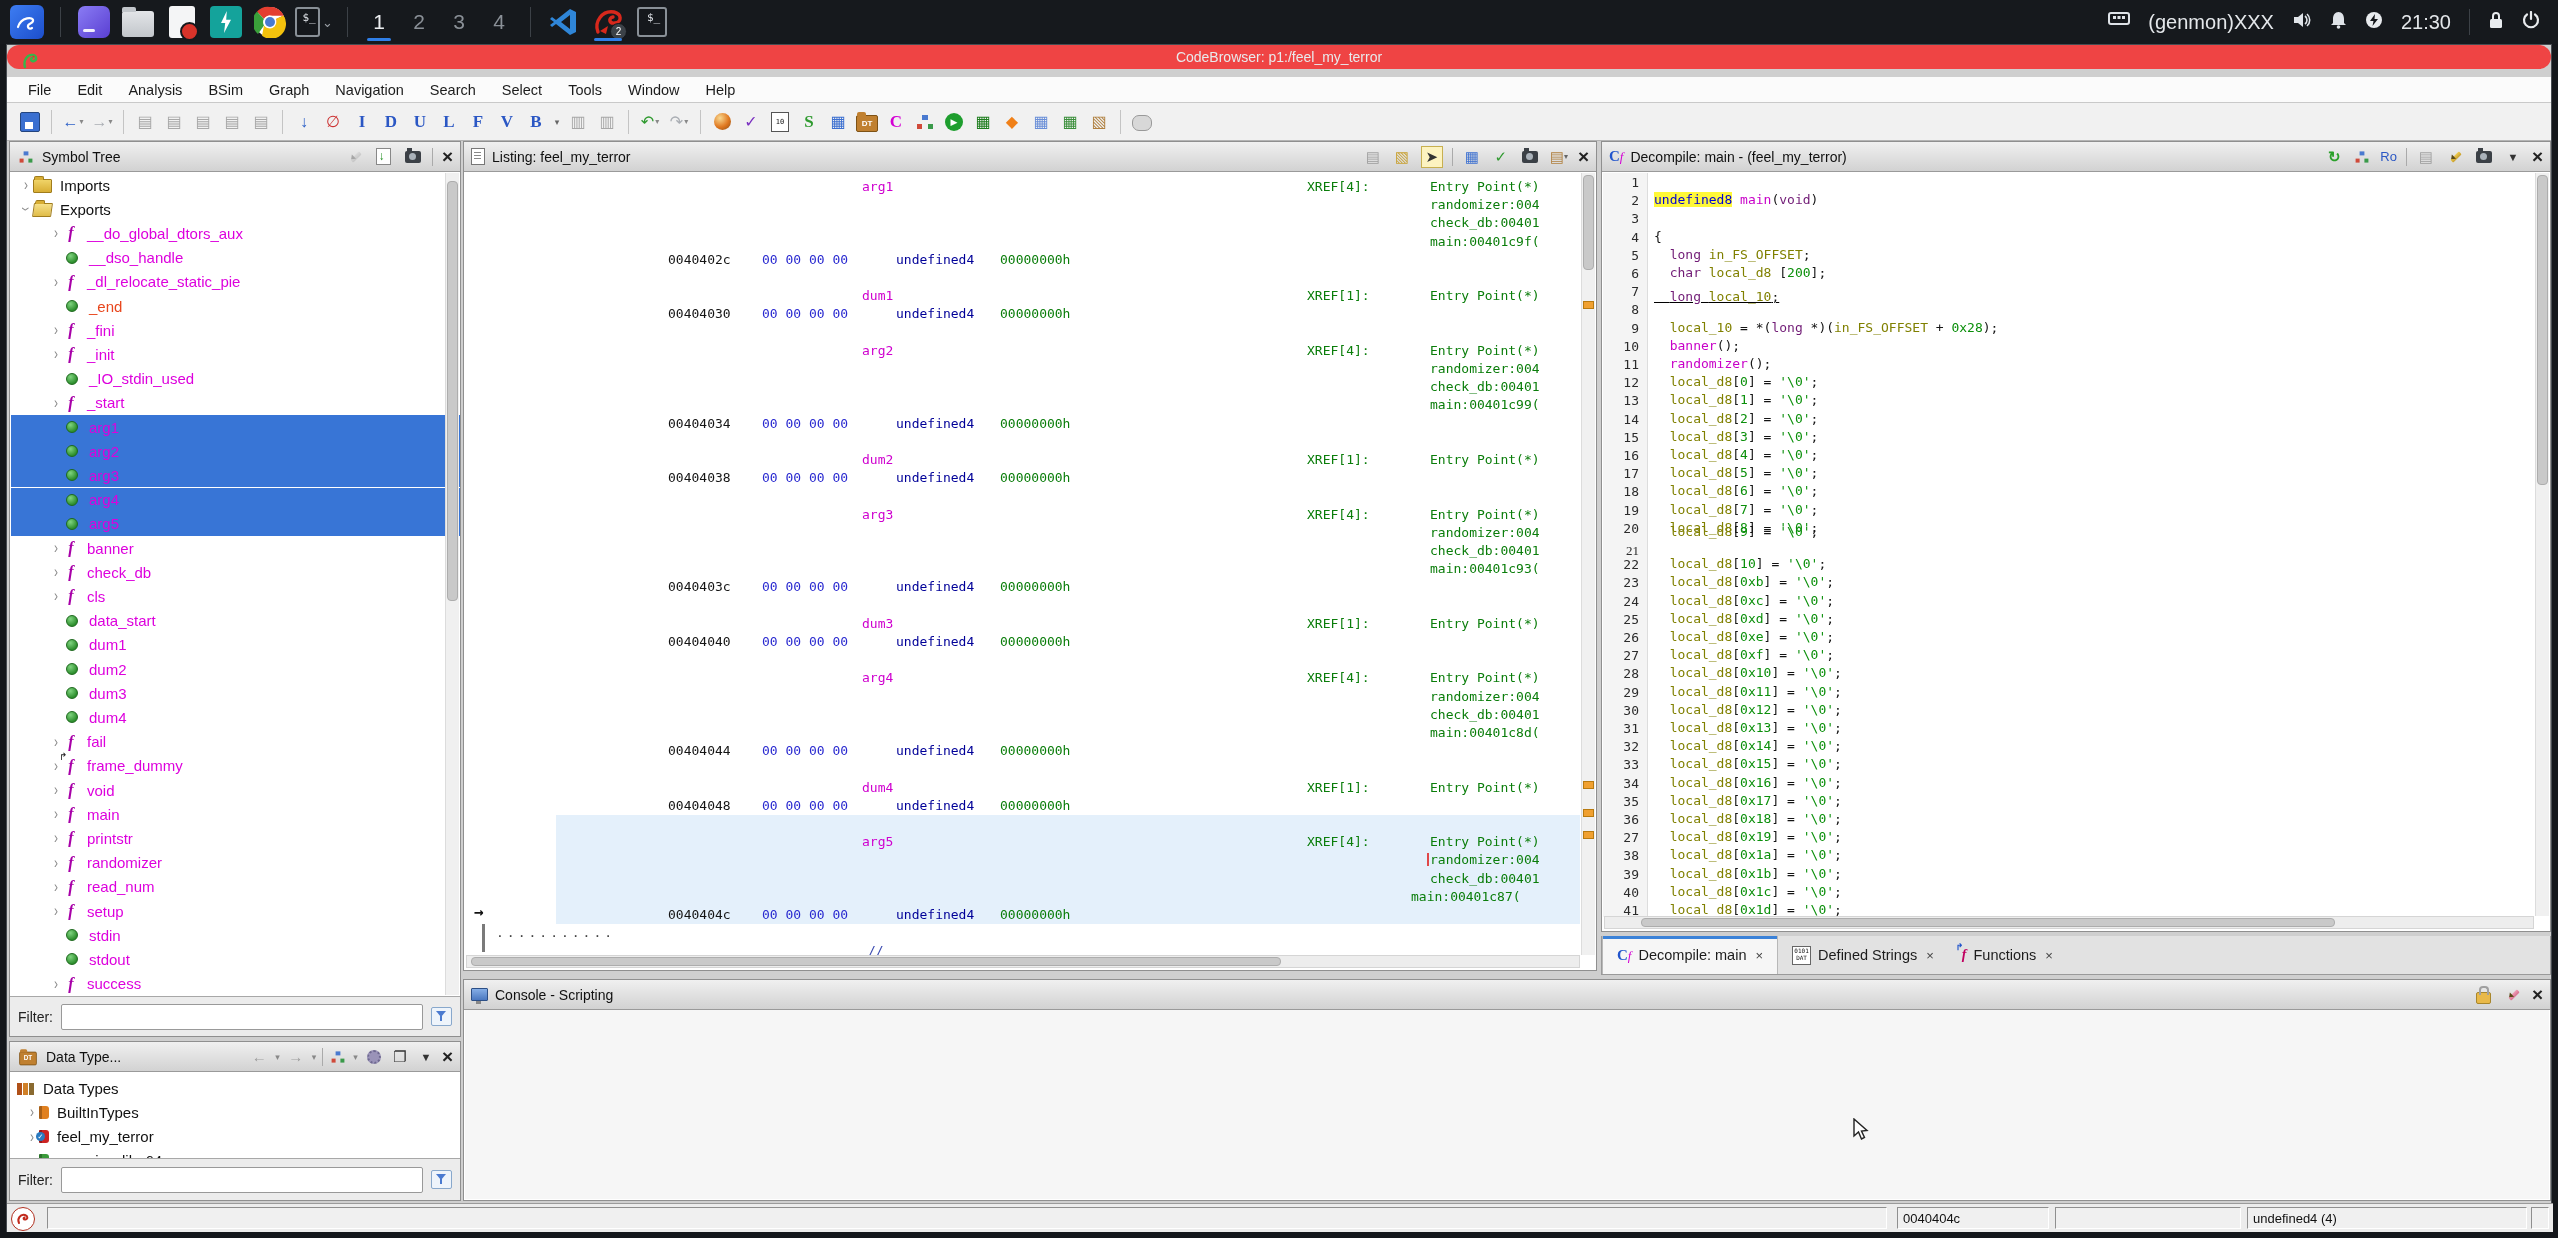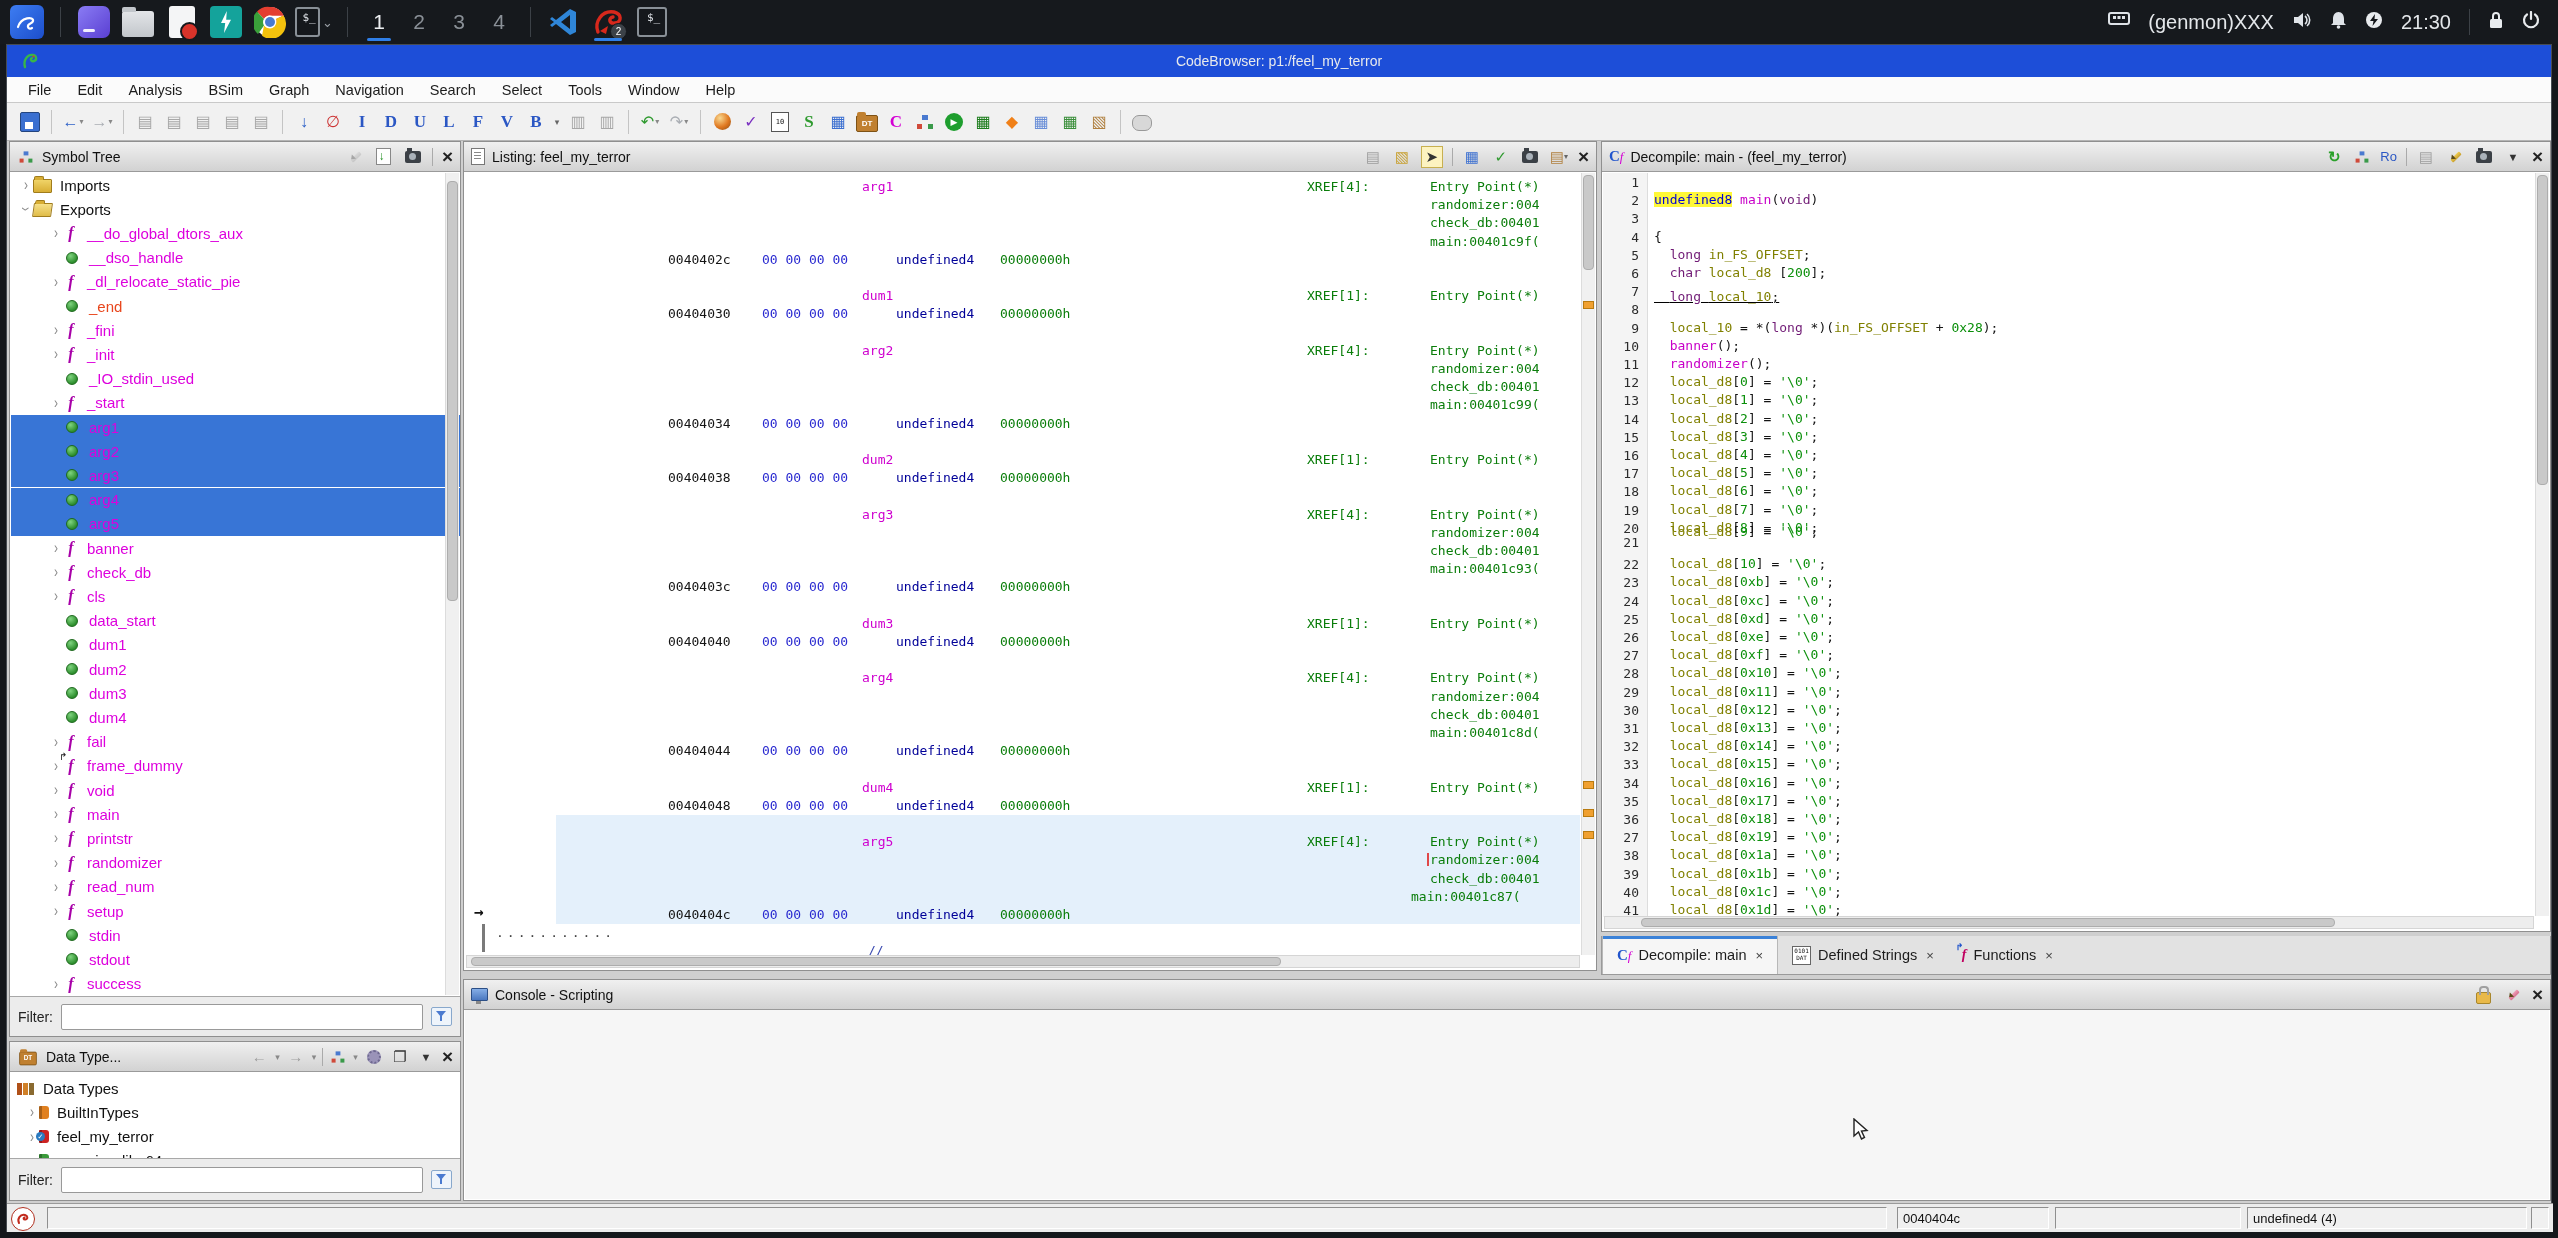--- a/index.html
+++ b/index.html
@@ -25,21 +25,21 @@
   .ak-doc::after{content:"";position:absolute;right:-4px;bottom:-3px;width:15px;height:15px;border-radius:50%;background:#d8332a;border:2px solid #15181c;}
   .ak-bolt{width:32px;height:32px;background:#14a39b;border-radius:4px;position:relative;}
   .ak-bolt::before{content:"";position:absolute;left:11px;top:5px;width:10px;height:22px;background:#fff;
                    clip-path:polygon(58% 0,0 55%,42% 55%,30% 100%,100% 40%,52% 40%);}
   .ak-term{width:30px;height:30px;background:#15181c;border:2px solid #899097;border-radius:3px;color:#dfe3e8;
            font-family:"DejaVu Sans Mono",monospace;font-size:11px;display:flex;align-items:flex-start;padding:2px 0 0 3px;box-sizing:border-box;}
   #tray{margin-left:auto;display:flex;align-items:center;gap:18px;color:#e4e7ea;font-size:19px;padding-right:10px;}
   .tray-sep{width:1px;height:26px;background:#3c4147;}
   
   #ghidra{left:6px;top:44px;width:2546px;height:1188px;background:#cfcfcf;border:1px solid #474c52;box-sizing:border-box;}
-  #titlebar{left:0;top:0;width:100%;height:32px;background:#1d4ed8;display:flex;align-items:center;}
+  #titlebar{left:0;top:0;width:100%;height:24px;background:#ef4444;display:flex;align-items:center;border-radius:12px;}
   #win-title{position:absolute;left:0;right:0;text-align:center;color:#e8eaec;font-size:14px;}
   #menubar{left:0;top:32px;width:100%;height:26px;background:#fbfbfb;border-bottom:1px solid #c9c9c9;display:flex;align-items:center;padding-left:8px;box-sizing:border-box;}
   .menu-item{padding:0 13px;font-size:14.5px;color:#1c1c1c;height:100%;display:flex;align-items:center;}
   #toolbar{left:0;top:58px;width:100%;height:38px;background:#f1f1f1;border-bottom:1px solid #b4b4b4;display:flex;align-items:center;padding-left:10px;box-sizing:border-box;gap:3px;}
   .tbtn{width:26px;height:26px;display:flex;align-items:center;justify-content:center;font-size:16px;border-radius:3px;}
   .tbtn.serif{font-family:"Liberation Serif",serif;font-weight:bold;font-size:17px;}
   .tbtn.small{width:10px;font-size:9px;}
   .tb2-sep{width:1px;height:24px;background:#c4c4c4;margin:0 5px;}
   .k-disk{width:18px;height:18px;background:#3a6fd0;border:1px solid #24457e;border-radius:2px;position:relative;}
   .k-disk::after{content:"";position:absolute;left:4px;bottom:2px;width:8px;height:7px;background:#fff;}
@@ -678,21 +678,21 @@
           <div class="dcnum mono" style="top: 184px;">11</div>
           <div class="dcnum mono" style="top: 202.2px;">12</div>
           <div class="dcnum mono" style="top: 220.4px;">13</div>
           <div class="dcnum mono" style="top: 238.6px;">14</div>
           <div class="dcnum mono" style="top: 256.8px;">15</div>
           <div class="dcnum mono" style="top: 275px;">16</div>
           <div class="dcnum mono" style="top: 293.2px;">17</div>
           <div class="dcnum mono" style="top: 311.4px;">18</div>
           <div class="dcnum mono" style="top: 329.6px;">19</div>
           <div class="dcnum mono" style="top: 347.8px;">20</div>
-          <div class="dcnum mono" style="top: 362px;">21</div>
+          <div class="dcnum mono" style="top: 370px; font-family: Liberation Serif, serif;">21</div>
           <div class="dcnum mono" style="top: 384.2px;">22</div>
           <div class="dcnum mono" style="top: 402.4px;">23</div>
           <div class="dcnum mono" style="top: 420.6px;">24</div>
           <div class="dcnum mono" style="top: 438.8px;">25</div>
           <div class="dcnum mono" style="top: 457px;">26</div>
           <div class="dcnum mono" style="top: 475.2px;">27</div>
           <div class="dcnum mono" style="top: 493.4px;">28</div>
           <div class="dcnum mono" style="top: 511.6px;">29</div>
           <div class="dcnum mono" style="top: 529.8px;">30</div>
           <div class="dcnum mono" style="top: 548px;">31</div>

